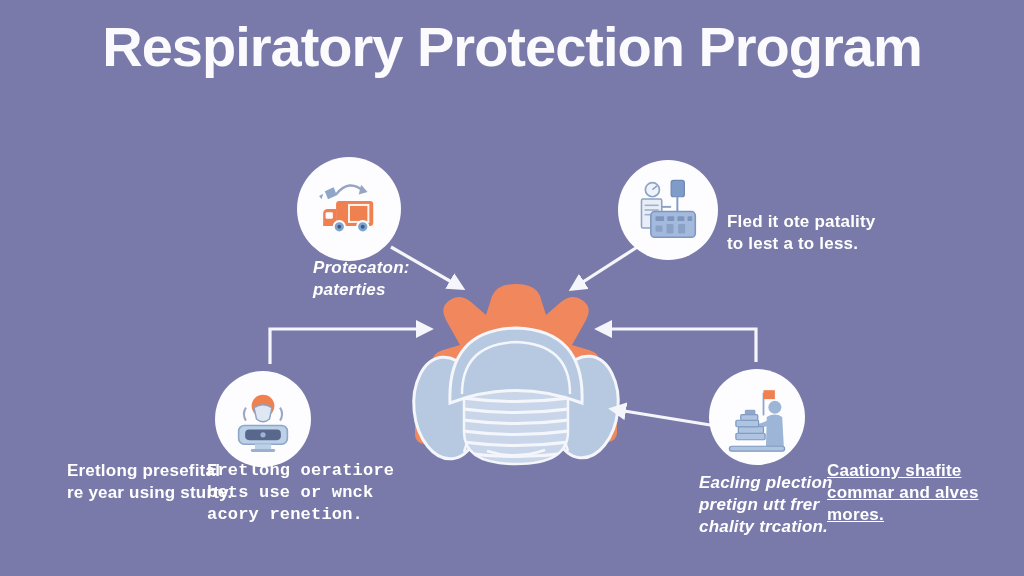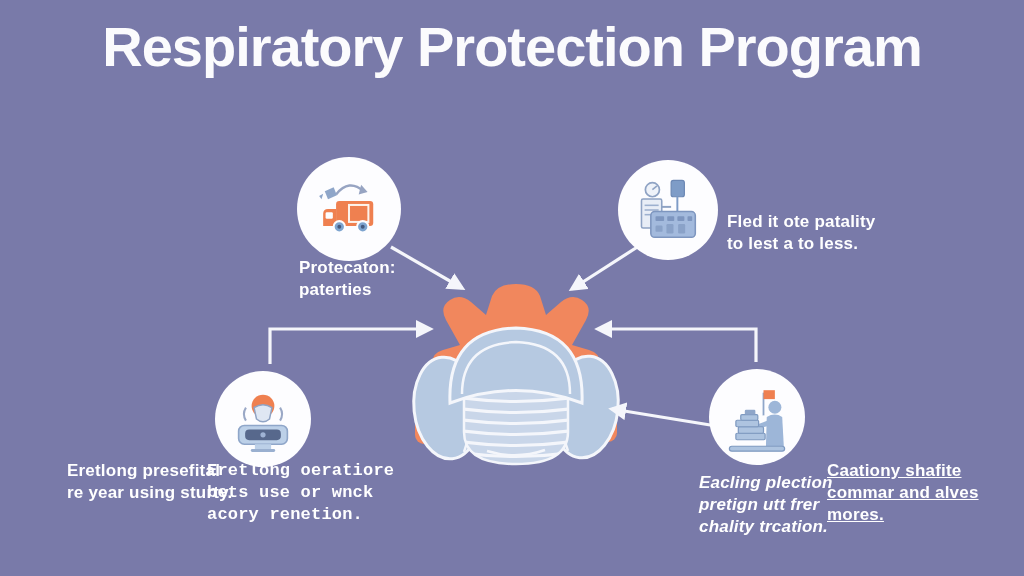--- a/index.html
+++ b/index.html
@@ -18,21 +18,21 @@
   }
   .node-circle svg{display:block;}
   .c-tl{left:297px;top:157px;width:104px;height:104px;}
   .c-tr{left:618px;top:160px;width:100px;height:100px;}
   .c-bl{left:215px;top:371px;width:96px;height:96px;}
   .c-br{left:709px;top:369px;width:96px;height:96px;}
   .label{
     position:absolute;color:#ffffff;font-weight:bold;font-size:17px;
     line-height:1.3;letter-spacing:.2px;white-space:pre-line;
   }
-  .lab-tl{left:299px;top:257px;}
+  .lab-tl{left:313px;top:257px;font-style:italic;}
   .lab-tr{left:727px;top:211px;}
   .lab-bl1{left:67px;top:460px;}
   .lab-bl2{left:207px;top:460px;font-family:Liberation Mono, monospace;}
   .lab-br1{left:699px;top:472px;font-style:italic;}
   .lab-br2{left:827px;top:460px;text-decoration:underline;}
   .mask-wrap{position:absolute;left:403px;top:270px;width:226px;height:200px;}
   .arrows{position:absolute;left:0;top:0;width:1024px;height:576px;pointer-events:none;}
 </style>
 </head>
 <body>

